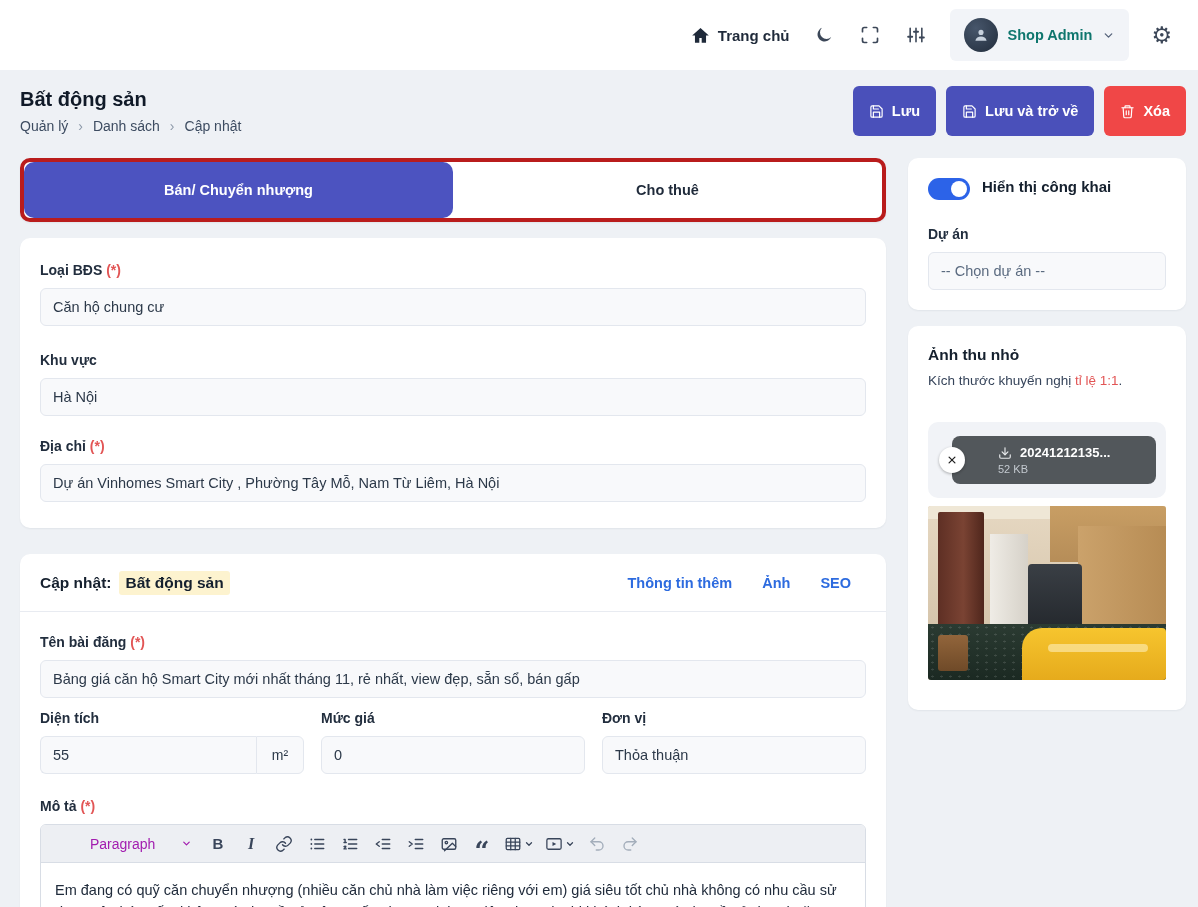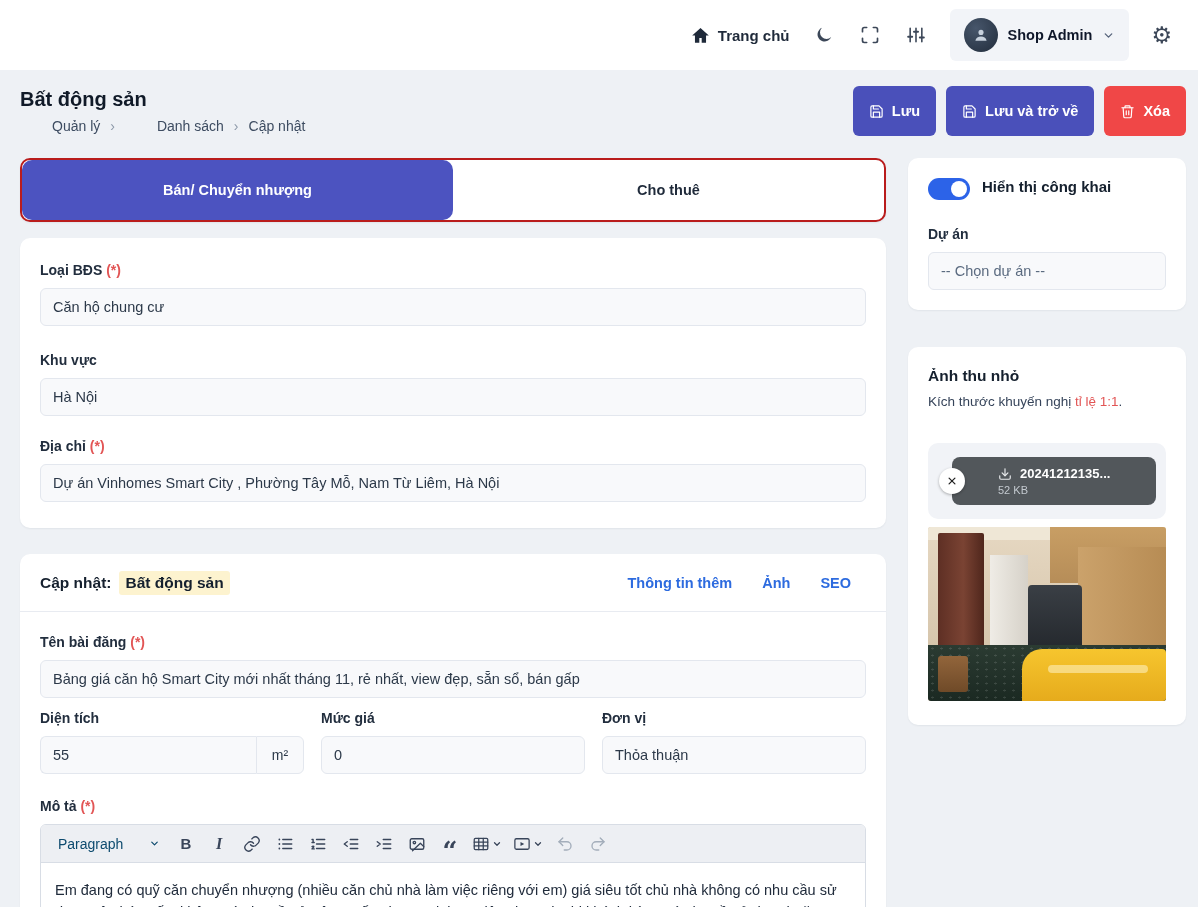--- a/index.html
+++ b/index.html
@@ -14,45 +14,45 @@
 
   
   .navbar { height:70px; background:#fff; display:flex; align-items:center; justify-content:flex-end; gap:22px; padding:0 26px; }
   .nav-link { display:flex; align-items:center; gap:8px; font-size:15px; font-weight:700; color:#1f2a3a; cursor:pointer; }
   .nav-link svg { width:19px; height:19px; }
   .nav-ic { width:24px; height:24px; color:#3c4758; display:flex; align-items:center; justify-content:center; cursor:pointer; }
   .nav-ic svg { width:20px; height:20px; }
   .user-pill { height:52px; background:#f2f4f8; border-radius:6px; display:flex; align-items:center; gap:10px; padding:0 14px; cursor:pointer; }
   .avatar { width:34px; height:34px; border-radius:50%; background:radial-gradient(circle at 35% 30%, #47566b, #222d3c); display:flex; align-items:center; justify-content:center; color:#c7d1dd; overflow:hidden; }
   .avatar svg { width:18px; height:18px; }
-  .user-name { font-size:14.5px; font-weight:700; color:#0f172a; }
+  .user-name { font-size:14.5px; font-weight:700; color:#0f766e; }
   .chev { width:13px; height:13px; color:#55627a; }
   .gear { font-family:"DejaVu Sans",sans-serif; font-size:23px; color:#3c4758; cursor:pointer; line-height:1; }
 
   
   .content { padding:16px 12px 0 20px; }
   .page-header { display:flex; justify-content:space-between; align-items:center; margin-bottom:22px; }
   .page-title { font-size:20px; font-weight:700; color:#101a28; }
   .breadcrumb { margin-top:7px; font-size:14px; color:#3d4c61; display:flex; gap:10px; align-items:center; }
   .breadcrumb .sep { color:#8d99a9; }
-  .crumb { cursor:pointer;margin-left:32px; }
+  .crumb { cursor:pointer; }
   .actions { display:flex; gap:10px; }
   .btn { height:50px; border:none; border-radius:6px; display:flex; align-items:center; gap:8px; padding:16px 16px; font-size:14.5px; font-weight:700; color:#fff; cursor:pointer; font-family:inherit; }
   .btn svg { width:15px; height:15px; }
   .btn-indigo { background:#4a50ba; }
   .btn-red { background:#f04747; }
 
   
   .columns { display:flex; gap:22px; align-items:flex-start; }
   .main { width:866px; flex:0 0 866px; }
   .aside { width:278px; flex:0 0 278px; }
   .card { background:#fff; border-radius:10px; box-shadow:0 1px 2px rgba(18,28,45,.06); }
 
   
-  .tabs-card { display:flex; height:64px; margin-bottom:16px; border:2px solid #b91c1c;text-align:center; }
+  .tabs-card { display:flex; height:64px; margin-bottom:16px; border:4px solid #b91c1c;text-align:center; }
   .type-tab { flex:1; display:flex; align-items:center; justify-content:center; font-size:14.5px; font-weight:700; color:#1f2a3a; cursor:pointer; }
   .type-tab.active { background:#4c53c0; color:#fff; border-radius:10px; }
 
   
   .card-basic { padding:24px 20px 26px; }
   .grid-2 { display:grid; grid-template-columns:1fr; gap:26px; }
   .label { display:block; font-size:14px; font-weight:700; color:#222e3e; margin-bottom:10px; }
   .req { color:#e25555; }
   .input { width:100%; height:38px; background:#f8f9fb; border:1px solid #e3e7ee; border-radius:6px; padding:0 12px; font-size:14.5px; color:#2c3949; font-family:inherit; outline:none; }
   div.input { display:flex; align-items:center; }
@@ -71,39 +71,39 @@
   .igroup { display:flex; }
   .igroup input { flex:1; width:auto; border-radius:6px 0 0 6px; border-right:none; }
   .suffix { width:48px; background:#f8f9fb; border:1px solid #e3e7ee; border-radius:0 6px 6px 0; display:flex; align-items:center; justify-content:center; font-size:14px; color:#2c3949; }
   .desc-block { margin-top:24px; }
 
   
   .editor { border:1px solid #d8dde5; border-radius:6px; overflow:hidden; }
   .toolbar { background:#edeff3; border-bottom:1px solid #d8dde5; height:38px; display:flex; align-items:center; padding:0 10px; gap:5px; color:#39455a; }
   .tb { height:28px; min-width:28px; padding:0 3px; display:flex; align-items:center; justify-content:center; border-radius:4px; cursor:pointer; }
   .tb svg { width:18px; height:18px; }
-  .tb-para { font-size:14px; color:#0c4a6e; min-width:116px; justify-content:space-between; padding:0 7px; }
+  .tb-para { font-size:14px; color:#a21caf; min-width:116px; justify-content:space-between; padding:0 7px;margin-left:32px; }
   .tb-para svg { width:11px; height:11px; }
   .tb-b { font-weight:800; font-size:15px; }
   .tb-i { font-style:italic; font-family:"Liberation Serif","DejaVu Serif",serif; font-size:16px; font-weight:700; }
   .tb-q { font-family:"DejaVu Serif",serif; font-size:26px; line-height:8px; padding-top:14px; font-weight:700; }
   .tb .mini-chev { width:10px; height:10px; margin-left:2px; }
   .tb.disabled { color:#a4aebb; }
   .editor-body { background:#fff; padding:16px 14px 30px; font-size:14.5px; line-height:1.55; color:#212c3c; min-height:210px; }
   .editor-body p + p { margin-top:22px; }
 
   
   .aside-card1 { padding:20px; }
   .toggle-row { display:flex; gap:12px; }
   .toggle { width:42px; height:22px; border-radius:12px; background:#2c63e8; position:relative; cursor:pointer; flex:0 0 auto; }
   .toggle .knob { position:absolute; right:3px; top:3px; width:16px; height:16px; border-radius:50%; background:#fff; }
   .toggle-label { font-size:15px; font-weight:700; color:#15202e; }
   .aside-label { margin-top:26px; }
 
-  .aside-card2 { margin-top:37px; padding:20px 20px 24px; }
+  .aside-card2 { margin-top:16px; padding:20px 20px 30px; }
   .thumb-title { font-size:15.5px; font-weight:700; color:#15202e; }
   .thumb-hint { margin-top:9px; font-size:13.5px; color:#36445a; }
   .thumb-hint .ratio { color:#e25555; }
 
   .file-box { margin-top:34px; background:#f1f3f7; border-radius:10px; height:76px; display:flex; align-items:center; padding:0 10px 0 24px; }
   .chip { position:relative; flex:1; height:48px; background:rgba(37,42,48,.78); border-radius:8px; display:flex; align-items:center; padding-left:46px; }
   .chip-close { position:absolute; left:-13px; top:11px; width:26px; height:26px; border-radius:50%; background:#fff; box-shadow:0 1px 3px rgba(0,0,0,.3); display:flex; align-items:center; justify-content:center; color:#222; cursor:pointer; }
   .chip-close svg { width:10px; height:10px; }
   .chip-row1 { display:flex; align-items:center; gap:8px; color:#fff; font-size:13px; font-weight:600; }
   .chip-row1 svg { width:14px; height:14px; color:#e8eaec; }

